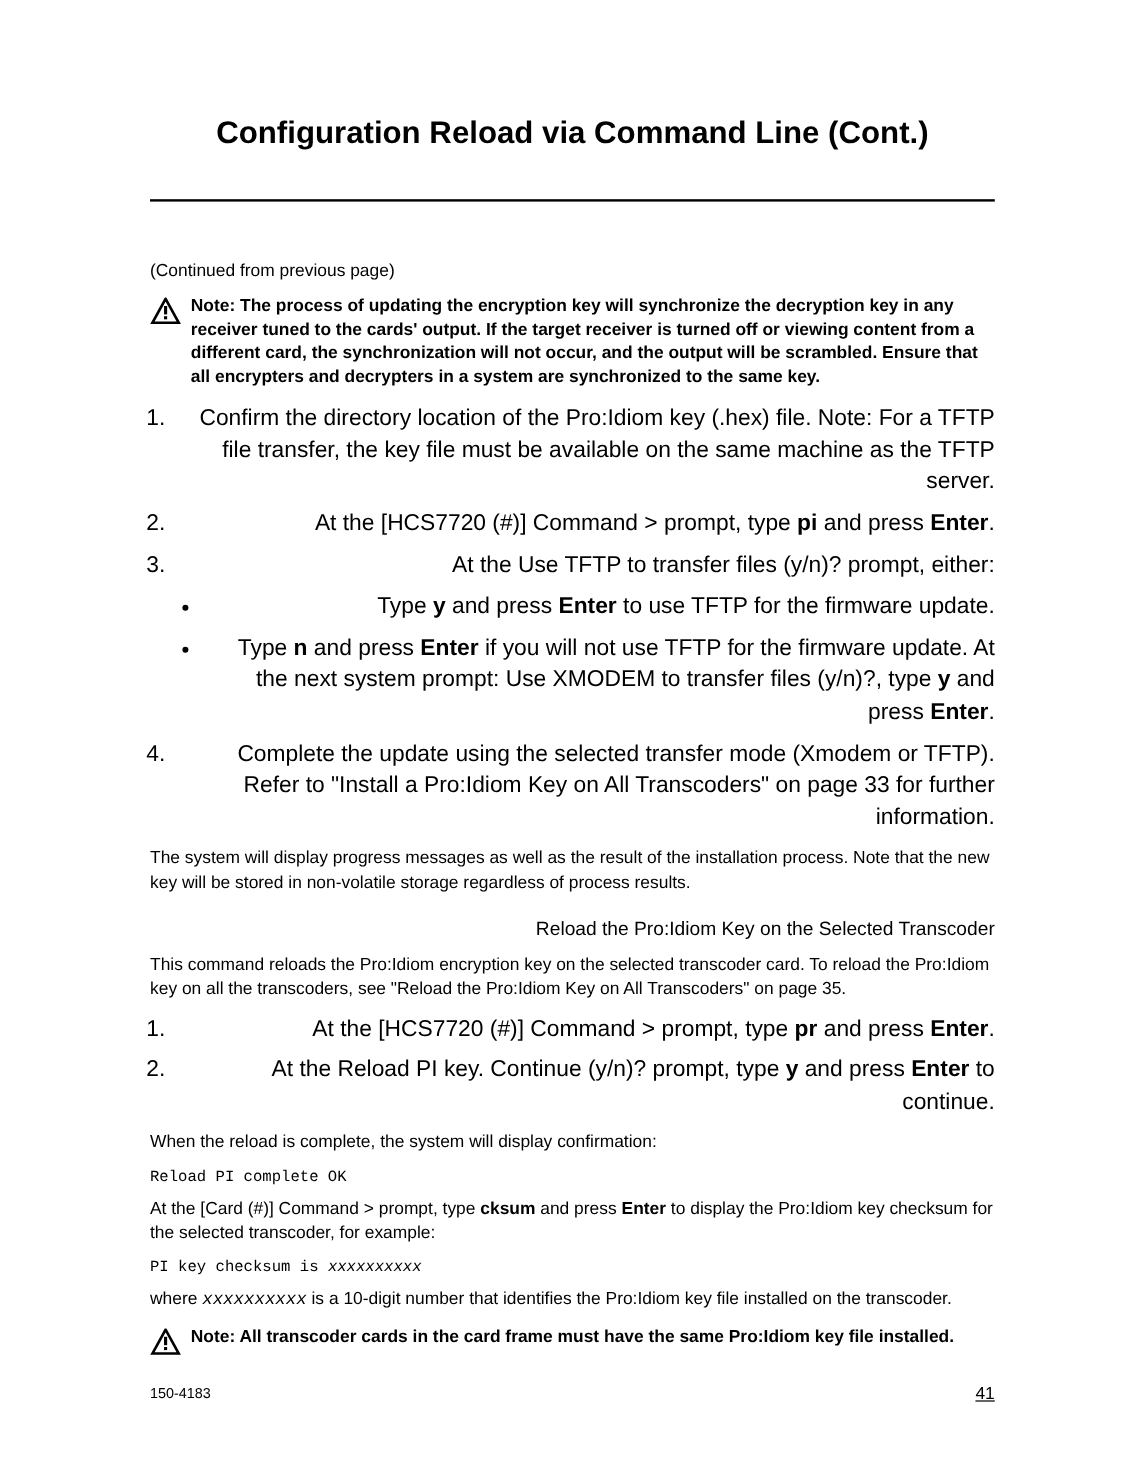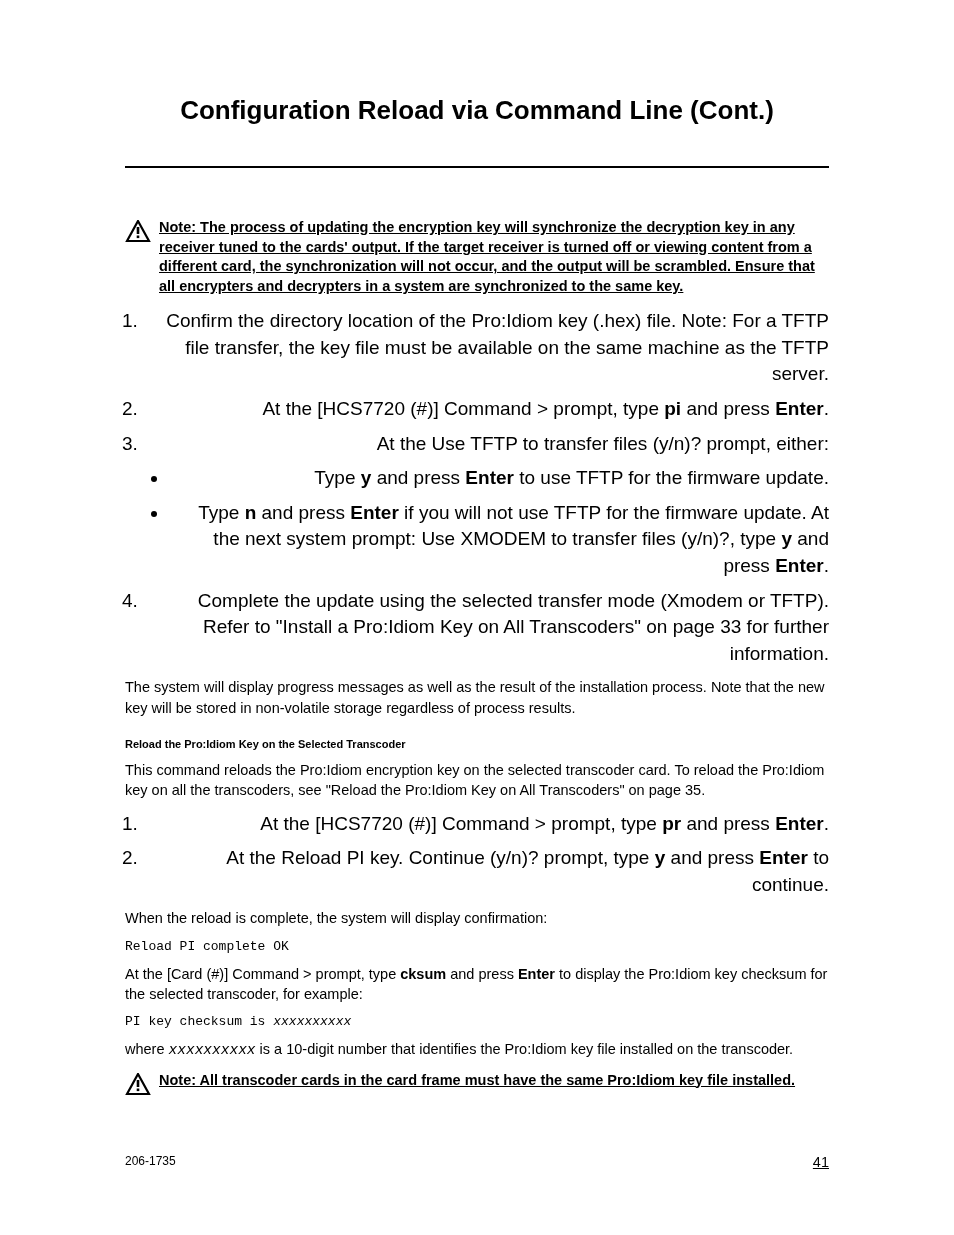--- a/index.html
+++ b/index.html
@@ -28,21 +28,20 @@
     margin: 0 0 50px 0;
   }
   .cont {
     font-size: 14.5px;
     margin-bottom: 12px;
   }
   .note-block {
     display: flex;
     align-items: flex-start;
     margin-bottom: 12px;
-    text-decoration: underline;
   }
   .warn-icon {
     flex: 0 0 auto;
     width: 26px;
     height: 22px;
     margin-right: 8px;
     margin-top: 2px;
   }
   .note-text {
     font-size: 14.5px;
@@ -74,23 +73,24 @@
   .mono-italic {
     font-family: "Courier New", Courier, monospace;
     font-style: italic;
   }
   .para {
     font-size: 14.5px;
     line-height: 1.4;
     margin: 10px 0;
   }
   .subhead {
-    font-size: 11px;
-    font-weight: bold;
+    font-size: 16px;
+    font-weight: normal;
     margin: 20px 0 8px 0;
+    text-align: right;
   }
   .code-line {
     font-family: "Courier New", Courier, monospace;
     font-size: 13px;
     margin: 8px 0;
   }
   .footer {
     position: absolute;
     bottom: 65px;
     left: 125px;
@@ -104,20 +104,21 @@
     text-decoration: underline;
   }
 </style>
 </head>
 <body>
 
 <div class="page">
   <h1 class="title">Configuration Reload via Command Line (Cont.)</h1>
   <hr class="rule">
 
+  <div class="cont">(Continued from previous page)</div>
 
   <div class="note-block">
     <svg class="warn-icon" viewBox="0 0 24 22">
       <path d="M12 1 L23 21 L1 21 Z" fill="none" stroke="#000" stroke-width="2.2"></path>
       <rect x="10.7" y="7" width="2.6" height="7" fill="#000"></rect>
       <rect x="10.7" y="15.5" width="2.6" height="2.6" fill="#000"></rect>
     </svg>
     <div class="note-text">Note: The process of updating the encryption key will synchronize the decryption key in any receiver tuned to the cards' output. If the target receiver is turned off or viewing content from a different card, the synchronization will not occur, and the output will be scrambled. Ensure that all encrypters and decrypters in a system are synchronized to the same key.</div>
   </div>
 
@@ -171,15 +172,15 @@
     <svg class="warn-icon" viewBox="0 0 24 22">
       <path d="M12 1 L23 21 L1 21 Z" fill="none" stroke="#000" stroke-width="2.2"></path>
       <rect x="10.7" y="7" width="2.6" height="7" fill="#000"></rect>
       <rect x="10.7" y="15.5" width="2.6" height="2.6" fill="#000"></rect>
     </svg>
     <div class="note-text">Note: All transcoder cards in the card frame must have the same Pro:Idiom key file installed.</div>
   </div>
 </div>
 
 <div class="footer">
-  <span>206-1735</span>
+  <span>150-4183</span>
   <span class="pn">41</span>
 </div>
 
 </body></html>

